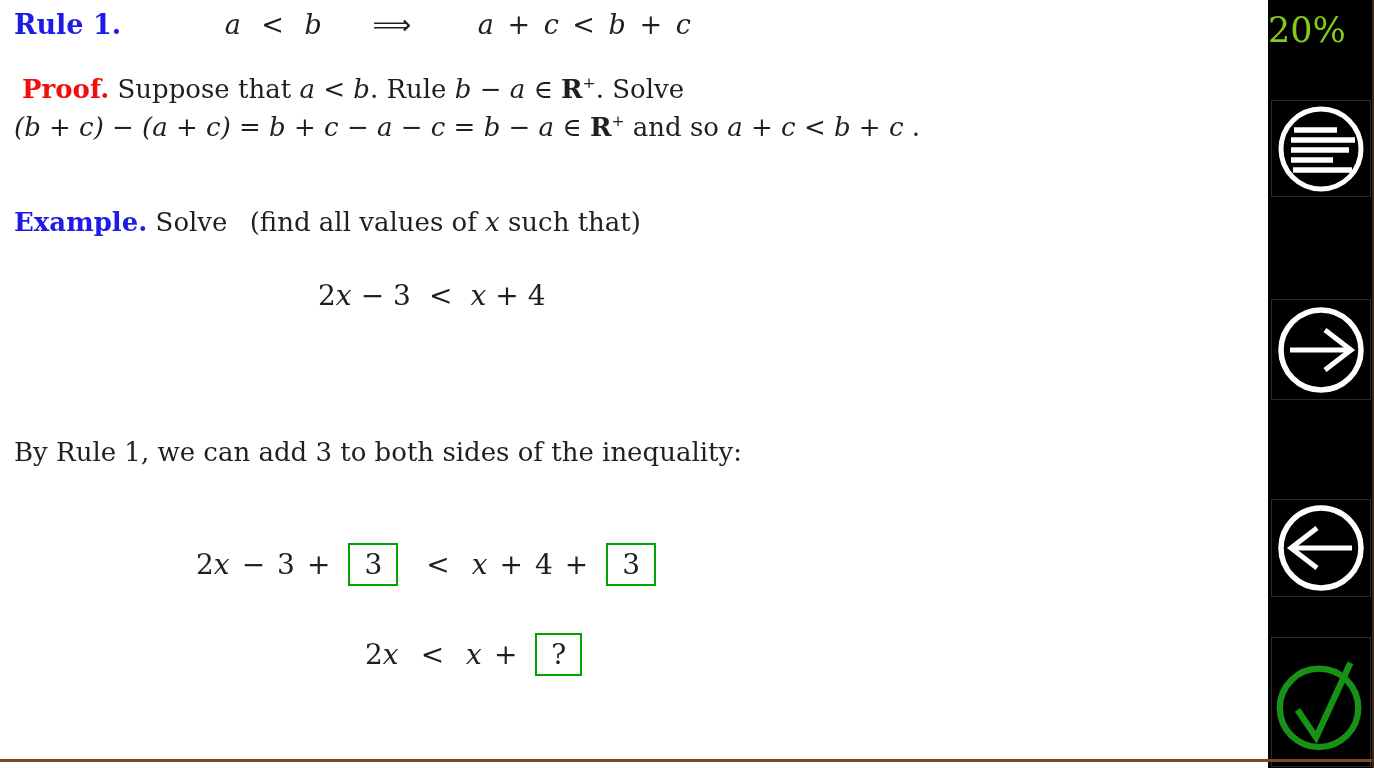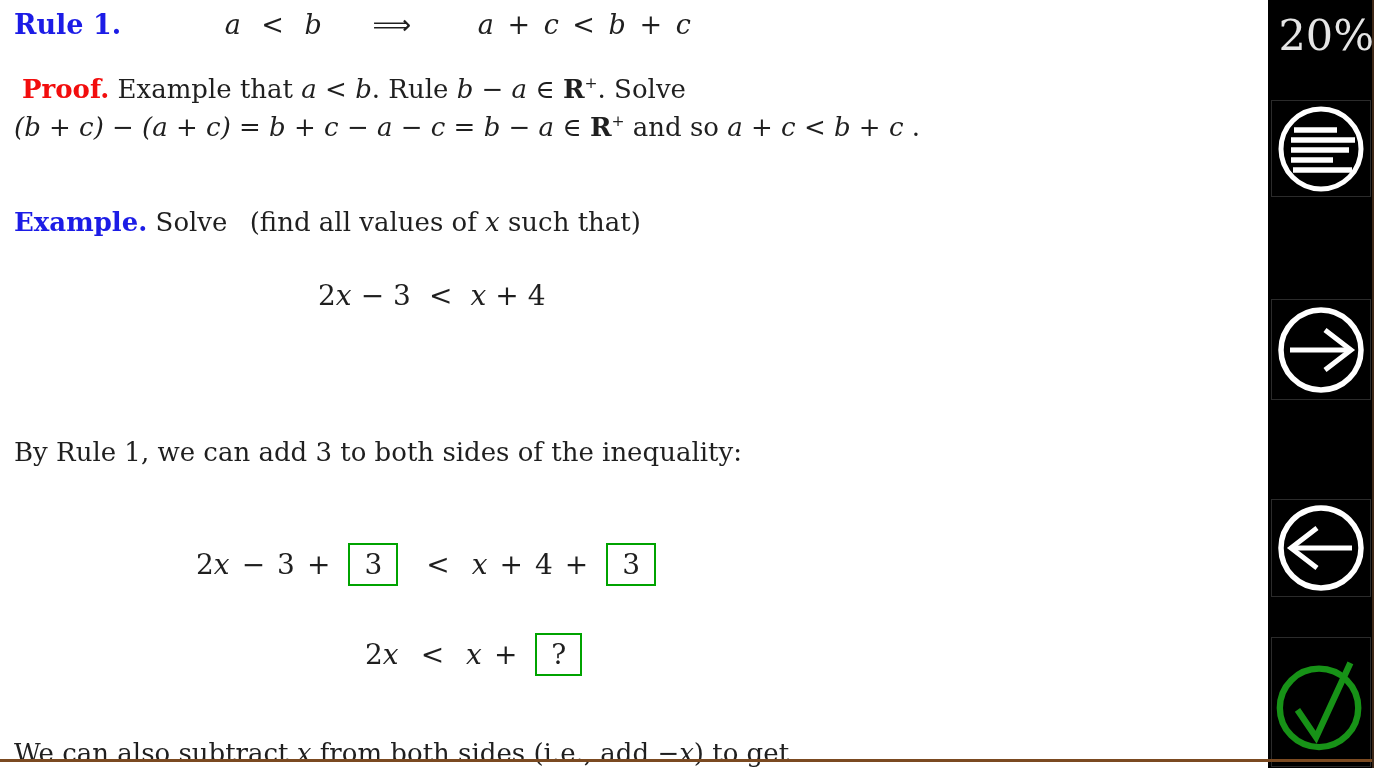--- a/index.html
+++ b/index.html
@@ -31,22 +31,22 @@
   .eq .op2{margin:0 12px;}
   .eq .rel{margin:0 18px;}
   .eq .rel2{margin:0 22px;}
   .eq .box{
     border:2px solid #00a300;padding:3px 14px;margin:0 6px;
     display:inline-block;color:#1f1f1f;
   }
   
   .sidebar{position:absolute;left:1268px;top:0;width:106px;height:768px;background:#000;}
   .progress{
-    position:absolute;top:10px;left:0;width:100%;text-align:right;
-    color:#e5e5e5;font-size:43px;font-family:"DejaVu Serif","Liberation Serif",serif;
+    position:absolute;top:10px;left:0;width:100%;text-align:left;
+    color:#84cc16;font-size:35px;font-family:"DejaVu Serif","Liberation Serif",serif;
   }
   .sbtn{
     position:absolute;left:3px;width:100px;margin:0;padding:0;
     background:#000;border:1px solid #2b2b2b;cursor:pointer;
     display:flex;align-items:center;justify-content:center;box-sizing:border-box;
   }
   .sbtn svg{display:block;}
   
   .bottom-edge{position:absolute;left:0;top:759px;width:1374px;height:3px;background:#7b4a21;z-index:9;}
   .right-edge{position:absolute;right:0;top:0;width:2px;height:768px;background:#3e2817;z-index:10;}
@@ -56,35 +56,34 @@
 
 <div class="content">
 
   <div class="line rule-line" style="top:8px;">
     <span class="bl">Rule 1.</span>
     <span class="i mw g1">a &lt; b</span>
     <span class="imp g2">⟹</span>
     <span class="i mw2 g3">a + c &lt; b + c</span>
   </div>
 
-  <div class="line" style="top:73px;"><span class="rd">Proof.</span><span> Example that </span><span class="i">a &lt; b</span><span>. Rule </span><span class="i">b − a</span><span> ∈ </span><span class="bf">R</span><span class="sup">+</span><span>. Solve</span></div>
+  <div class="line" style="top:73px;"><span class="rd">Proof.</span><span> Suppose that </span><span class="i">a &lt; b</span><span>. Rule </span><span class="i">b − a</span><span> ∈ </span><span class="bf">R</span><span class="sup">+</span><span>. Solve</span></div>
   <div class="line" style="top:111px;"><span class="i">(b + c) − (a + c) = b + c − a − c = b − a</span><span> ∈ </span><span class="bf">R</span><span class="sup">+</span><span> and so </span><span class="i">a + c &lt; b + c</span><span> .</span></div>
 
   <div class="line" style="top:206px;"><span class="bl">Example.</span><span> Solve </span><span class="ml">(find all values of </span><span class="i">x</span><span> such that)</span></div>
 
   <div class="eq" style="left:318px;top:279px;"><span>2</span><span class="i">x</span><span class="op">−</span><span>3</span><span class="rel">&lt;</span><span class="i">x</span><span class="op">+</span><span>4</span></div>
 
 
   <div class="line" style="top:436px;">By Rule 1, we can add 3 to both sides of the inequality:</div>
 
   <div class="eq" style="left:196px;top:543px;"><span>2</span><span class="i">x</span><span class="op2">−</span><span>3</span><span class="op2">+</span><span class="box">3</span><span class="rel2">&lt;</span><span class="i">x</span><span class="op2">+</span><span>4</span><span class="op2">+</span><span class="box">3</span></div>
 
   <div class="eq" style="left:365px;top:633px;"><span>2</span><span class="i">x</span><span class="rel2">&lt;</span><span class="i">x</span><span class="op2">+</span><span class="box">?</span></div>
 
-  <div class="line" style="top:737px;"><span>We can also subtract </span><span class="i">x</span><span> from both sides (i.e., add </span><span class="i">−x</span><span>) to get</span></div>
 
 </div>
 
 <aside class="sidebar">
 
   <div class="progress">20%</div>
 
   <button class="sbtn" style="top:100px;height:97px;">
     <svg width="88" height="88" viewBox="0 0 88 88">
       <circle cx="44" cy="44" r="40" fill="none" stroke="#ffffff" stroke-width="5"></circle>

